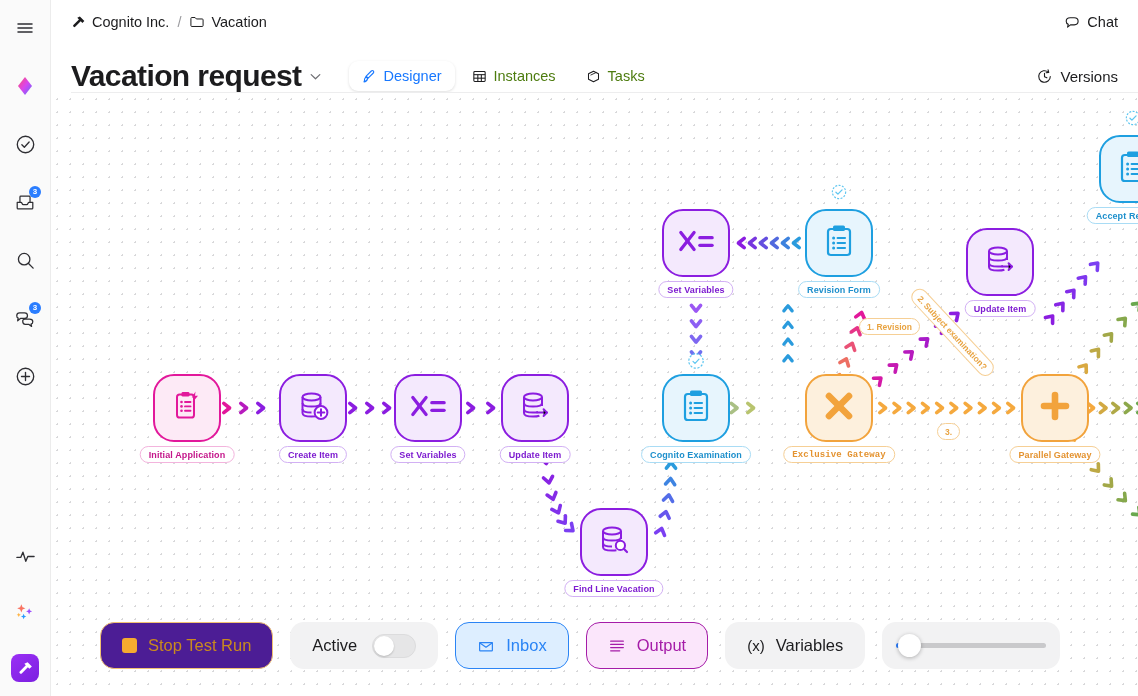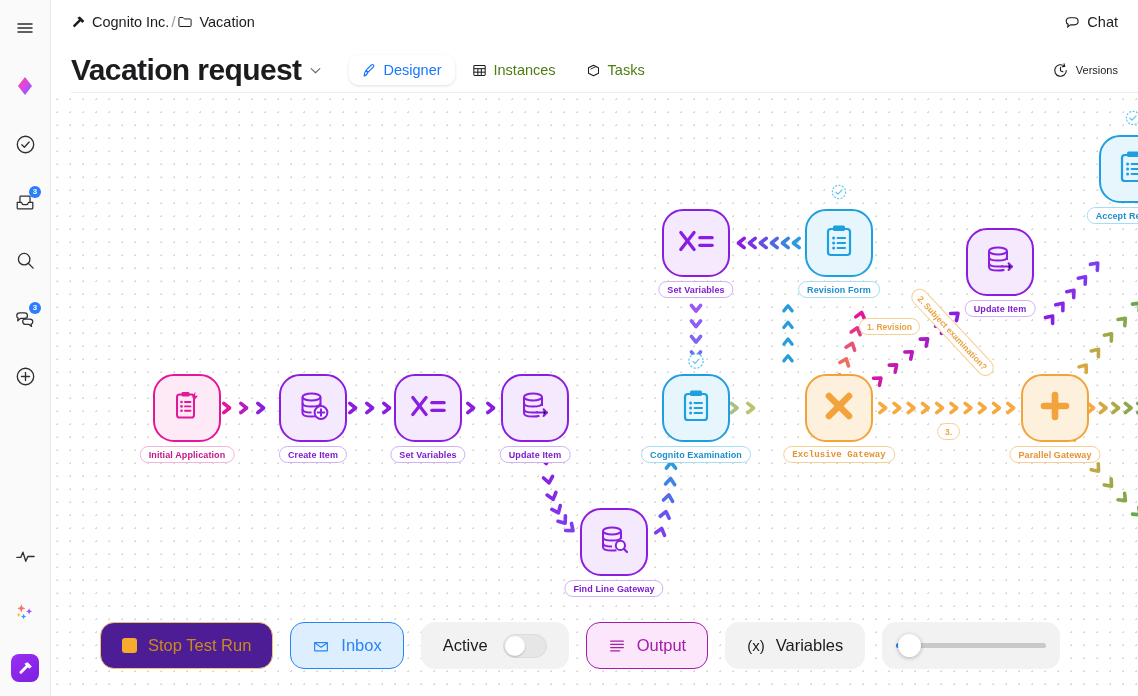--- a/index.html
+++ b/index.html
@@ -35,39 +35,39 @@
     width:28px; height:28px; border-radius:8px; background:#8e2de2;
     background:linear-gradient(145deg,#9b2ff5,#7b1fe0);
     display:flex; align-items:center; justify-content:center; color:#fff;
   }
 
   
   .topbar {
     position:absolute; left:51px; top:0; width:1087px; height:44px;
     display:flex; align-items:center; padding:0 20px;
   }
-  .crumb { display:flex; align-items:center; gap:1px; font-size:14.5px; color:#1c1c1e; }
+  .crumb { display:flex; align-items:center; gap:7px; font-size:14.5px; color:#1c1c1e; }
   .crumb .sep { color:#9b9b9f; margin:0 1px; }
   .crumb-link { display:flex; align-items:center; gap:6px; cursor:pointer; }
   .topbar-right { margin-left:auto; display:flex; align-items:center; gap:6px;
     font-size:14.5px; cursor:pointer; }
 
   .titlebar {
-    position:absolute; left:51px; top:44px; width:1087px; height:52px;
+    position:absolute; left:51px; top:50px; width:1087px; height:52px;
     display:flex; align-items:center; padding:0 20px;
   }
   .ptitle { font-size:30px; font-weight:700; letter-spacing:-0.6px; cursor:pointer; }
   .ptitle-caret { margin-left:6px; color:#6e6e73; display:inline-flex; align-items:center; cursor:pointer;}
   .tabs { display:flex; align-items:center; gap:4px; margin-left:26px; }
   .tab {
     display:flex; align-items:center; gap:7px; font-size:14.5px;
     padding:7px 13px; border-radius:9px; cursor:pointer; color:#4d7c0f;
   }
   .tab.active { background:#fff; color:#1878ff; box-shadow:0 1px 3px rgba(0,0,0,.13); font-weight:500; }
-  .versions { margin-left:auto; display:flex; align-items:center; gap:7px; font-size:11px; cursor:pointer; }
+  .versions { margin-left:auto; display:flex; align-items:center; gap:7px; font-size:15px; cursor:pointer; }
   .hdr-rule { position:absolute; left:71px; top:92px; width:1067px; height:1px; background:#ededee; }
 
   
   .canvas {
     position:absolute; left:51px; top:93px; width:1087px; height:603px;
     background-color:#ffffff;
     background-image:radial-gradient(#d8d8da 1px, transparent 1px);
     background-size:13px 13px;
     overflow:hidden;
   }
@@ -494,21 +494,21 @@
       <svg width="36" height="36" viewBox="0 0 36 36">
         <ellipse cx="16" cy="9" rx="9" ry="3.6" fill="none" stroke="#8b1de0" stroke-width="2"></ellipse>
         <path d="M7 9 L7 25 Q7 28.6 16 28.6 Q18.6 28.6 20.4 28.2" fill="none" stroke="#8b1de0" stroke-width="2"></path>
         <path d="M25 9 L25 17" fill="none" stroke="#8b1de0" stroke-width="2"></path>
         <path d="M7 15 Q7 18.6 16 18.6 Q25 18.6 25 15" fill="none" stroke="#8b1de0" stroke-width="2"></path>
         <path d="M7 21 Q7 24.6 16 24.6" fill="none" stroke="#8b1de0" stroke-width="2"></path>
         <circle cx="24.4" cy="23.4" r="4.6" fill="#fff" stroke="#8b1de0" stroke-width="2"></circle>
         <line x1="27.8" y1="26.8" x2="31" y2="30" stroke="#8b1de0" stroke-width="2.2" stroke-linecap="round"></line>
               </svg></span>
      </div>
-     <div class="node-lbl">Find Line Gateway</div>
+     <div class="node-lbl">Find Line Vacation</div>
         </div>
         <div class="node pal-purple" style="left: 611px; top: 116px;">
           <div class="node-box">
        <span>
       <svg width="38" height="30" viewBox="0 0 40 30">
         <g stroke="#8b1de0" stroke-width="3.4" stroke-linecap="round">
           <line x1="4" y1="6" x2="18" y2="24"></line>
                   <line x1="18" y1="6" x2="4" y2="24"></line>
           <line x1="24" y1="11.5" x2="37" y2="11.5"></line>
                   <line x1="24" y1="19.5" x2="37" y2="19.5"></line>
@@ -591,33 +591,33 @@
         <div class="elbl" style="left: 886px; top: 330px;">3.</div>
       </div>
   </div>
 
   <div class="toolbar">
     <div class="tb tb-stop">
       <span class="stop-sq"></span>
       <span>Stop Test Run</span>
     </div>
 
-    <div class="tb tb-inbox">
-      <svg width="18" height="18" viewBox="0 0 24 24">
-        <path d="M3.5 7.5 L20.5 7.5 L20.5 17.5 Q20.5 18.5 19.5 18.5 L4.5 18.5 Q3.5 18.5 3.5 17.5 Z" fill="none" stroke="#2a84f5" stroke-width="1.6" stroke-linejoin="round"></path>
-        <path d="M3.9 8 L12 13.6 L20.1 8" fill="none" stroke="#2a84f5" stroke-width="1.6" stroke-linejoin="round"></path>
-        </svg>
-      <span>Inbox</span>
-    </div>
-
     <div class="tb tb-toggle">
       <span>Active</span>
       <span class="sw">
           <span class="sw-knob"></span>
         </span>
+    </div>
+
+    <div class="tb tb-inbox">
+      <svg width="18" height="18" viewBox="0 0 24 24">
+        <path d="M3.5 7.5 L20.5 7.5 L20.5 17.5 Q20.5 18.5 19.5 18.5 L4.5 18.5 Q3.5 18.5 3.5 17.5 Z" fill="none" stroke="#2a84f5" stroke-width="1.6" stroke-linejoin="round"></path>
+        <path d="M3.9 8 L12 13.6 L20.1 8" fill="none" stroke="#2a84f5" stroke-width="1.6" stroke-linejoin="round"></path>
+        </svg>
+      <span>Inbox</span>
     </div>
 
     <div class="tb tb-output">
       <svg width="18" height="18" viewBox="0 0 20 20">
         <g stroke="#a51ca8" stroke-width="1.45" stroke-linecap="round">
           <line x1="3" y1="4.6" x2="17" y2="4.6"></line>
             <line x1="3" y1="8.2" x2="17" y2="8.2"></line>
           <line x1="3" y1="11.8" x2="17" y2="11.8"></line>
             <line x1="3" y1="15.4" x2="13" y2="15.4"></line>
           </g>

